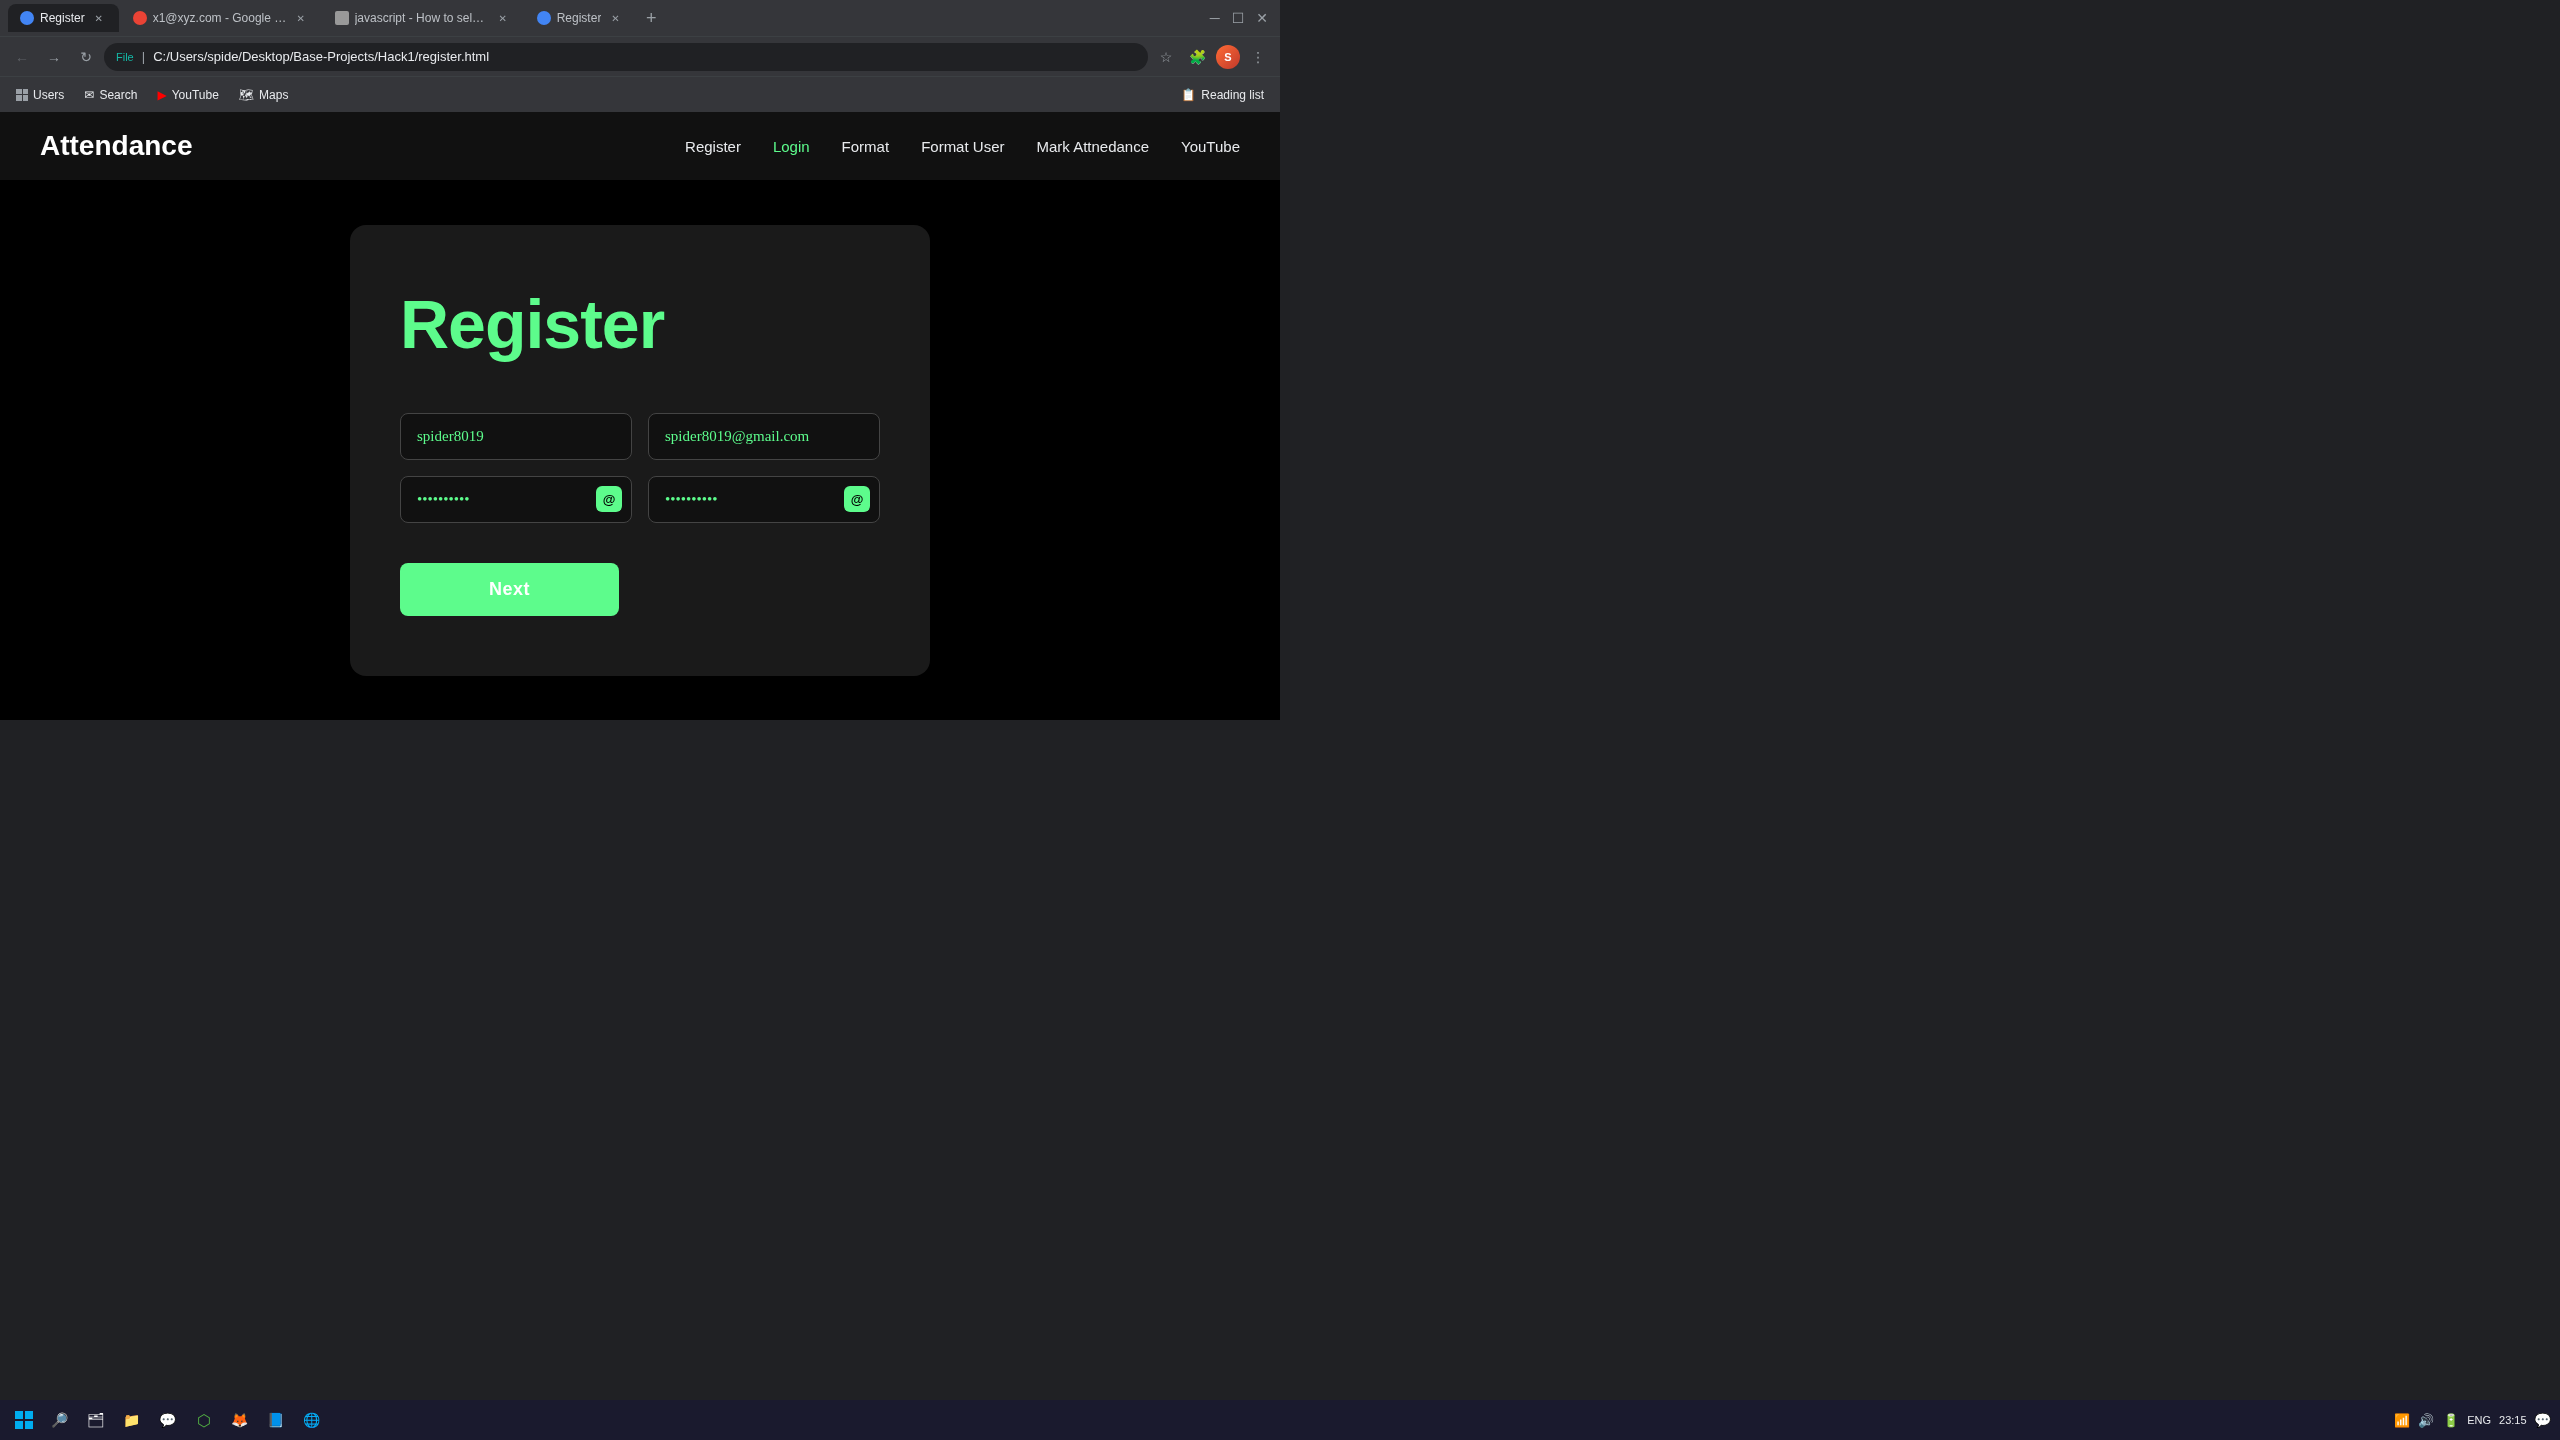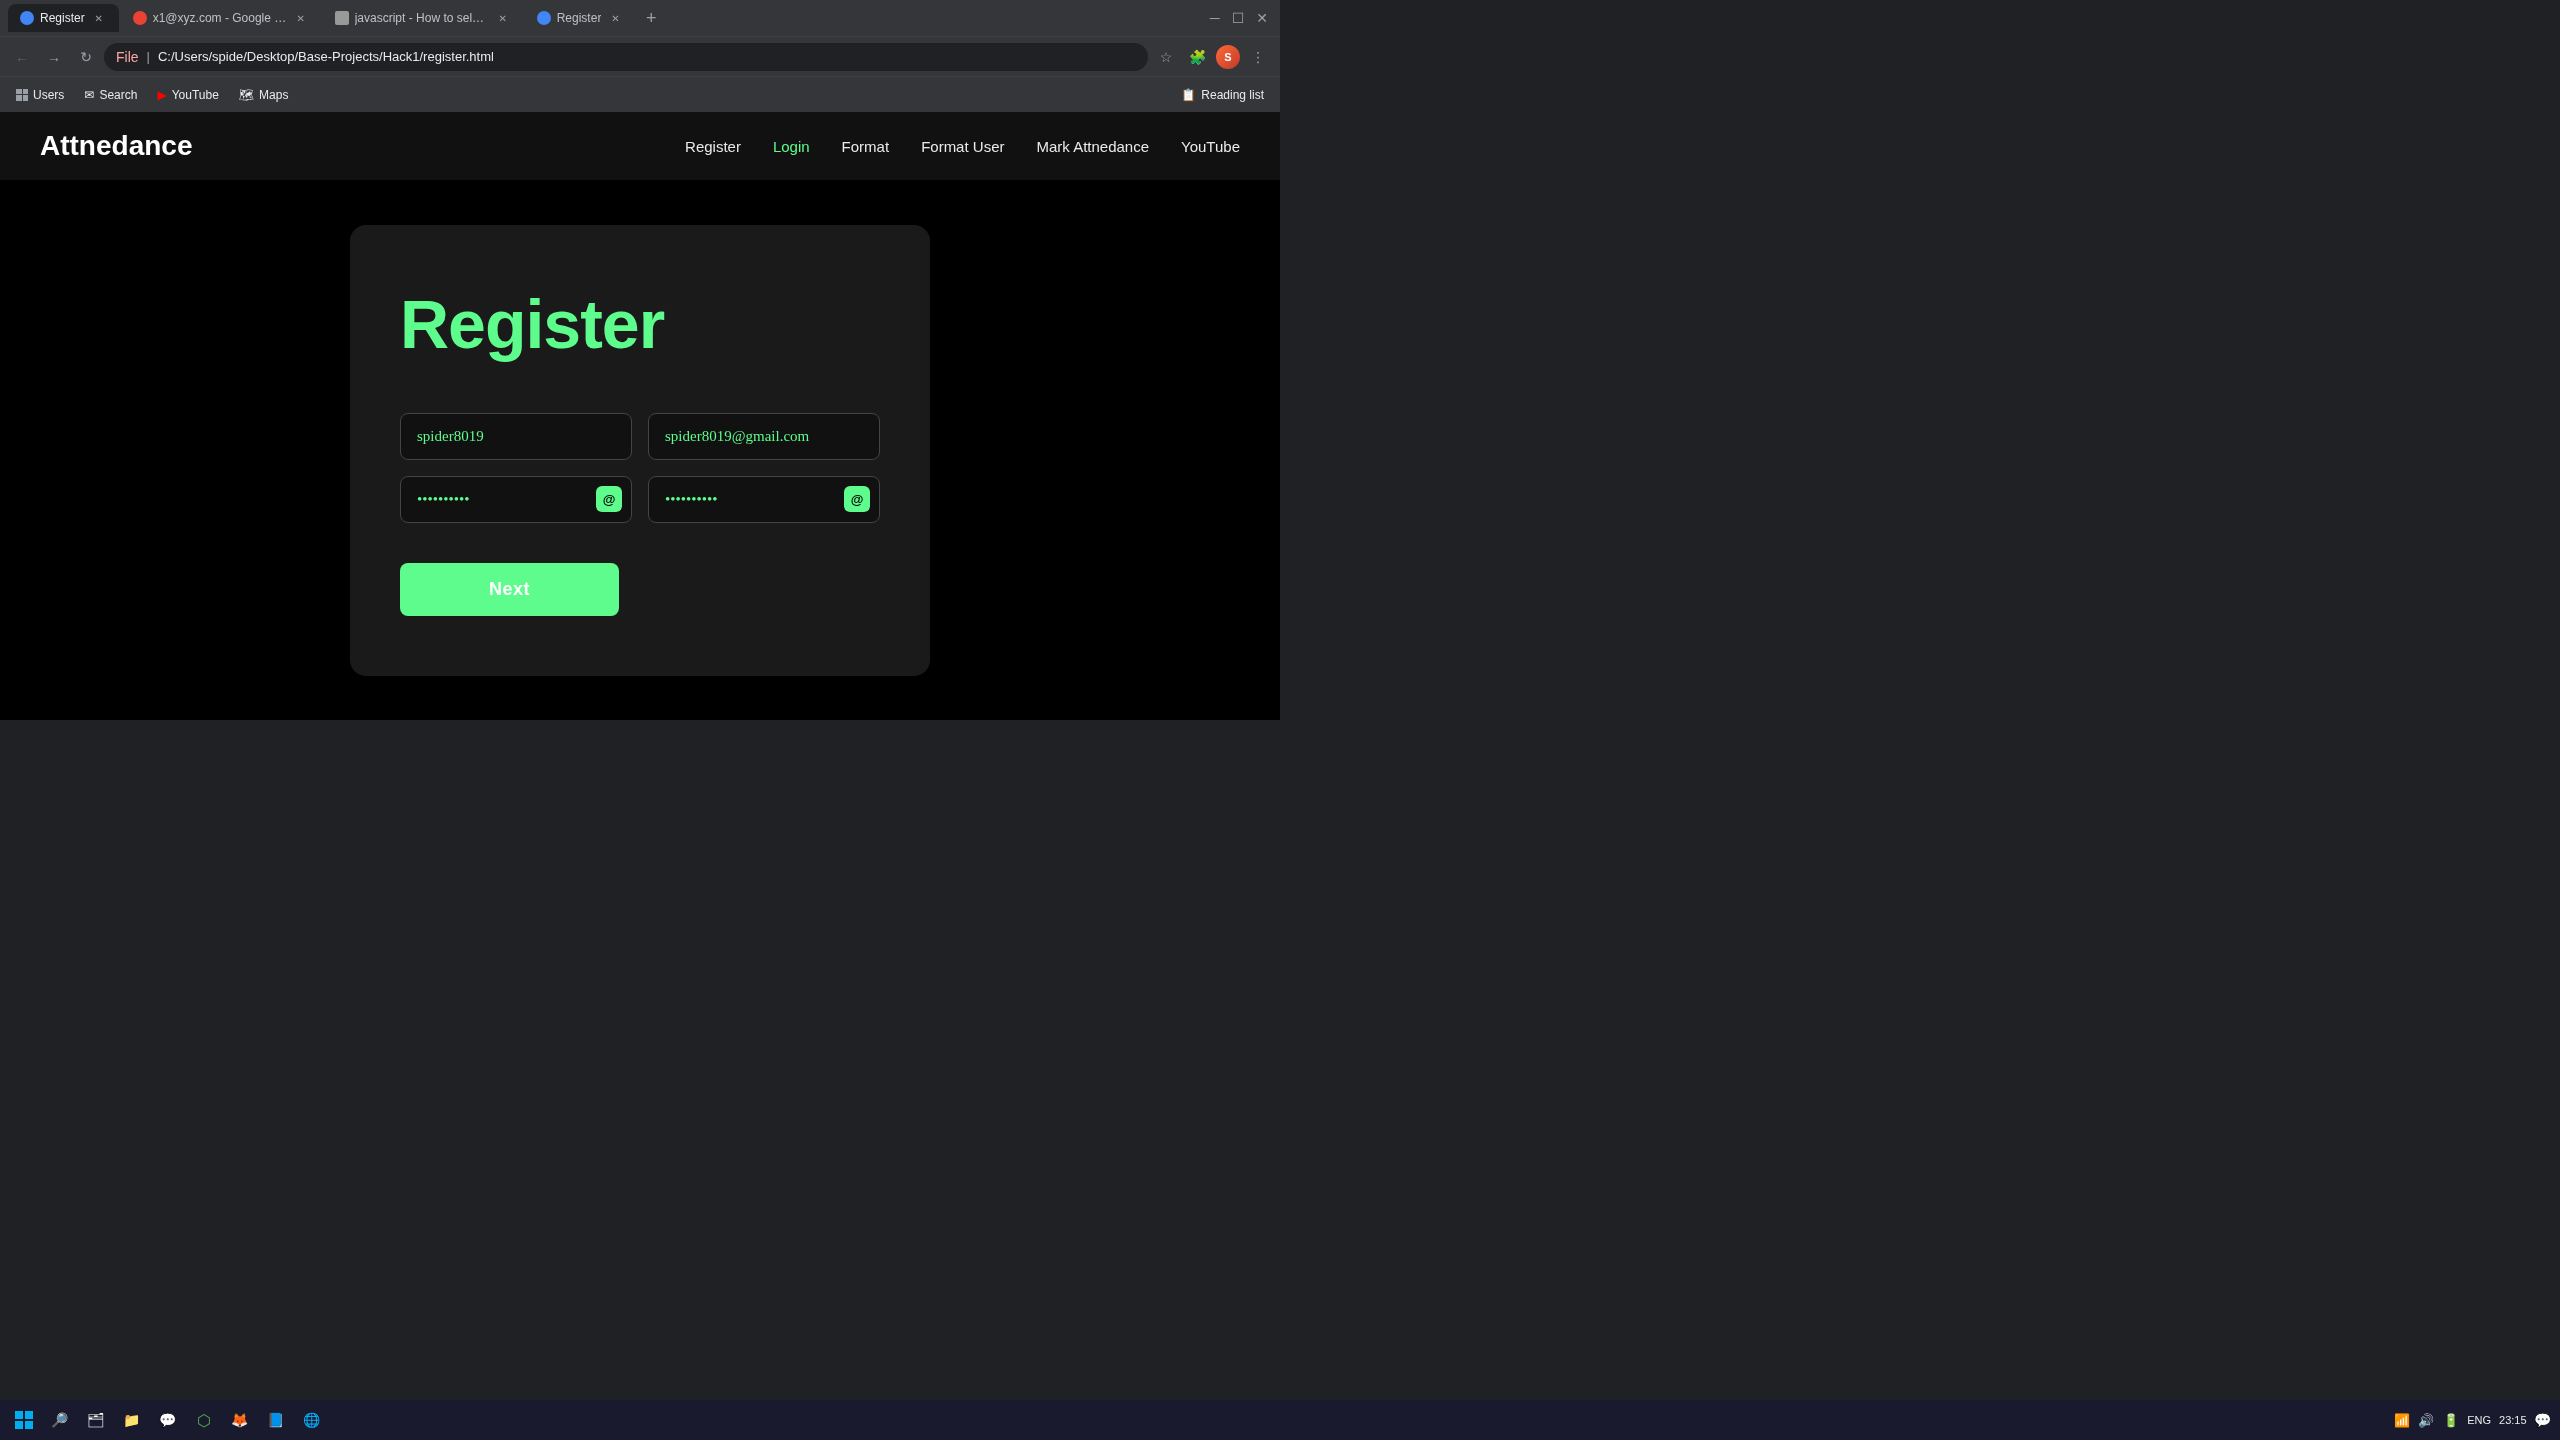--- a/index.html
+++ b/index.html
@@ -112,22 +112,22 @@
       border-radius: 20px;
       height: 28px;
       padding: 0 12px;
       color: #e8eaed;
       font-size: 13px;
       display: flex;
       align-items: center;
       gap: 6px;
     }
     .address-input .file-label {
-      color: #fca5a5;
-      font-size: 14px;
+      color: #14b8a6;
+      font-size: 11px;
     }
     .address-input .url-text {
       color: #e8eaed;
       font-size: 13px;
     }
     .address-right {
       display: flex;
       align-items: center;
       gap: 4px;
     }
@@ -442,21 +442,21 @@
     <div class="reading-list">
       <span>📋</span>
       <span>Reading list</span>
     </div>
   </div>
 </div>
 
 <div class="app-area">
 
   <nav class="navbar">
-    <div class="nav-brand">Attnedance</div>
+    <div class="nav-brand">Attendance</div>
     <div class="nav-links">
       <a class="nav-link">Register</a>
       <a class="nav-link active">Login</a>
       <a class="nav-link">Format</a>
       <a class="nav-link">Format User</a>
       <a class="nav-link">Mark Attnedance</a>
       <a class="nav-link">YouTube</a>
     </div>
   </nav>
 

